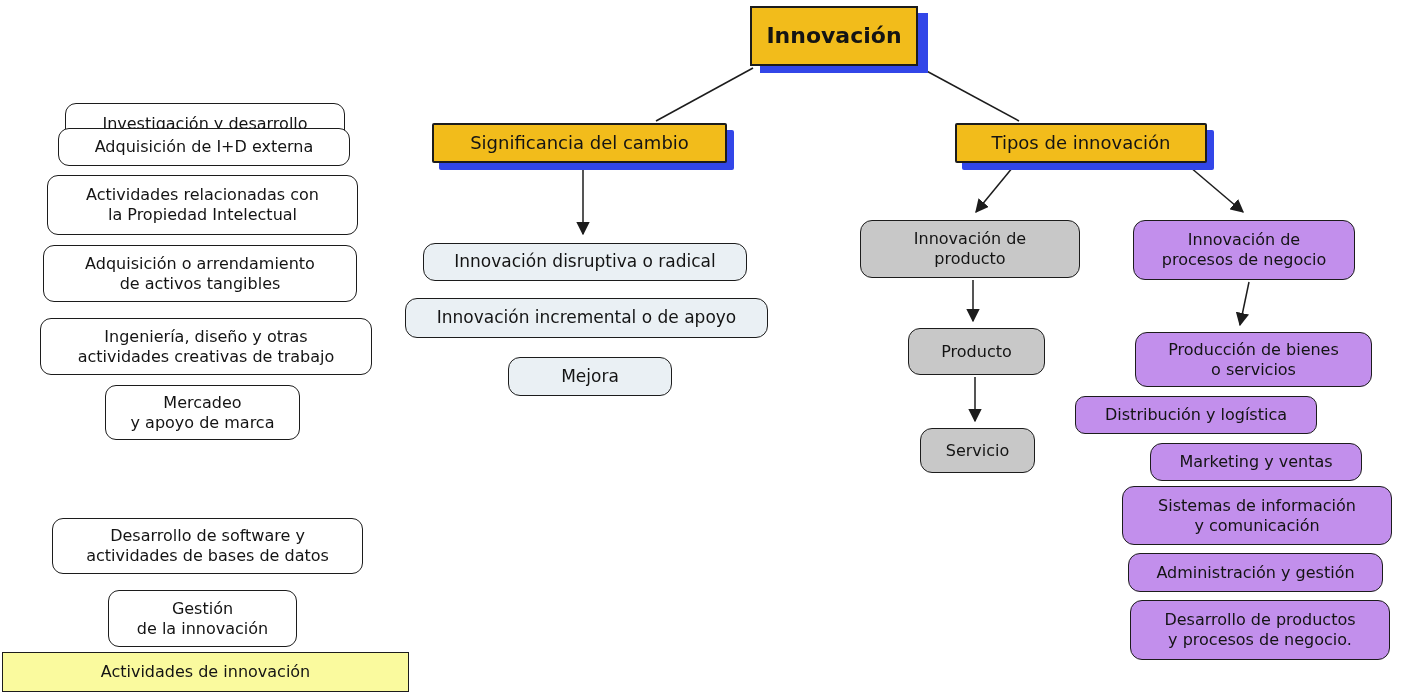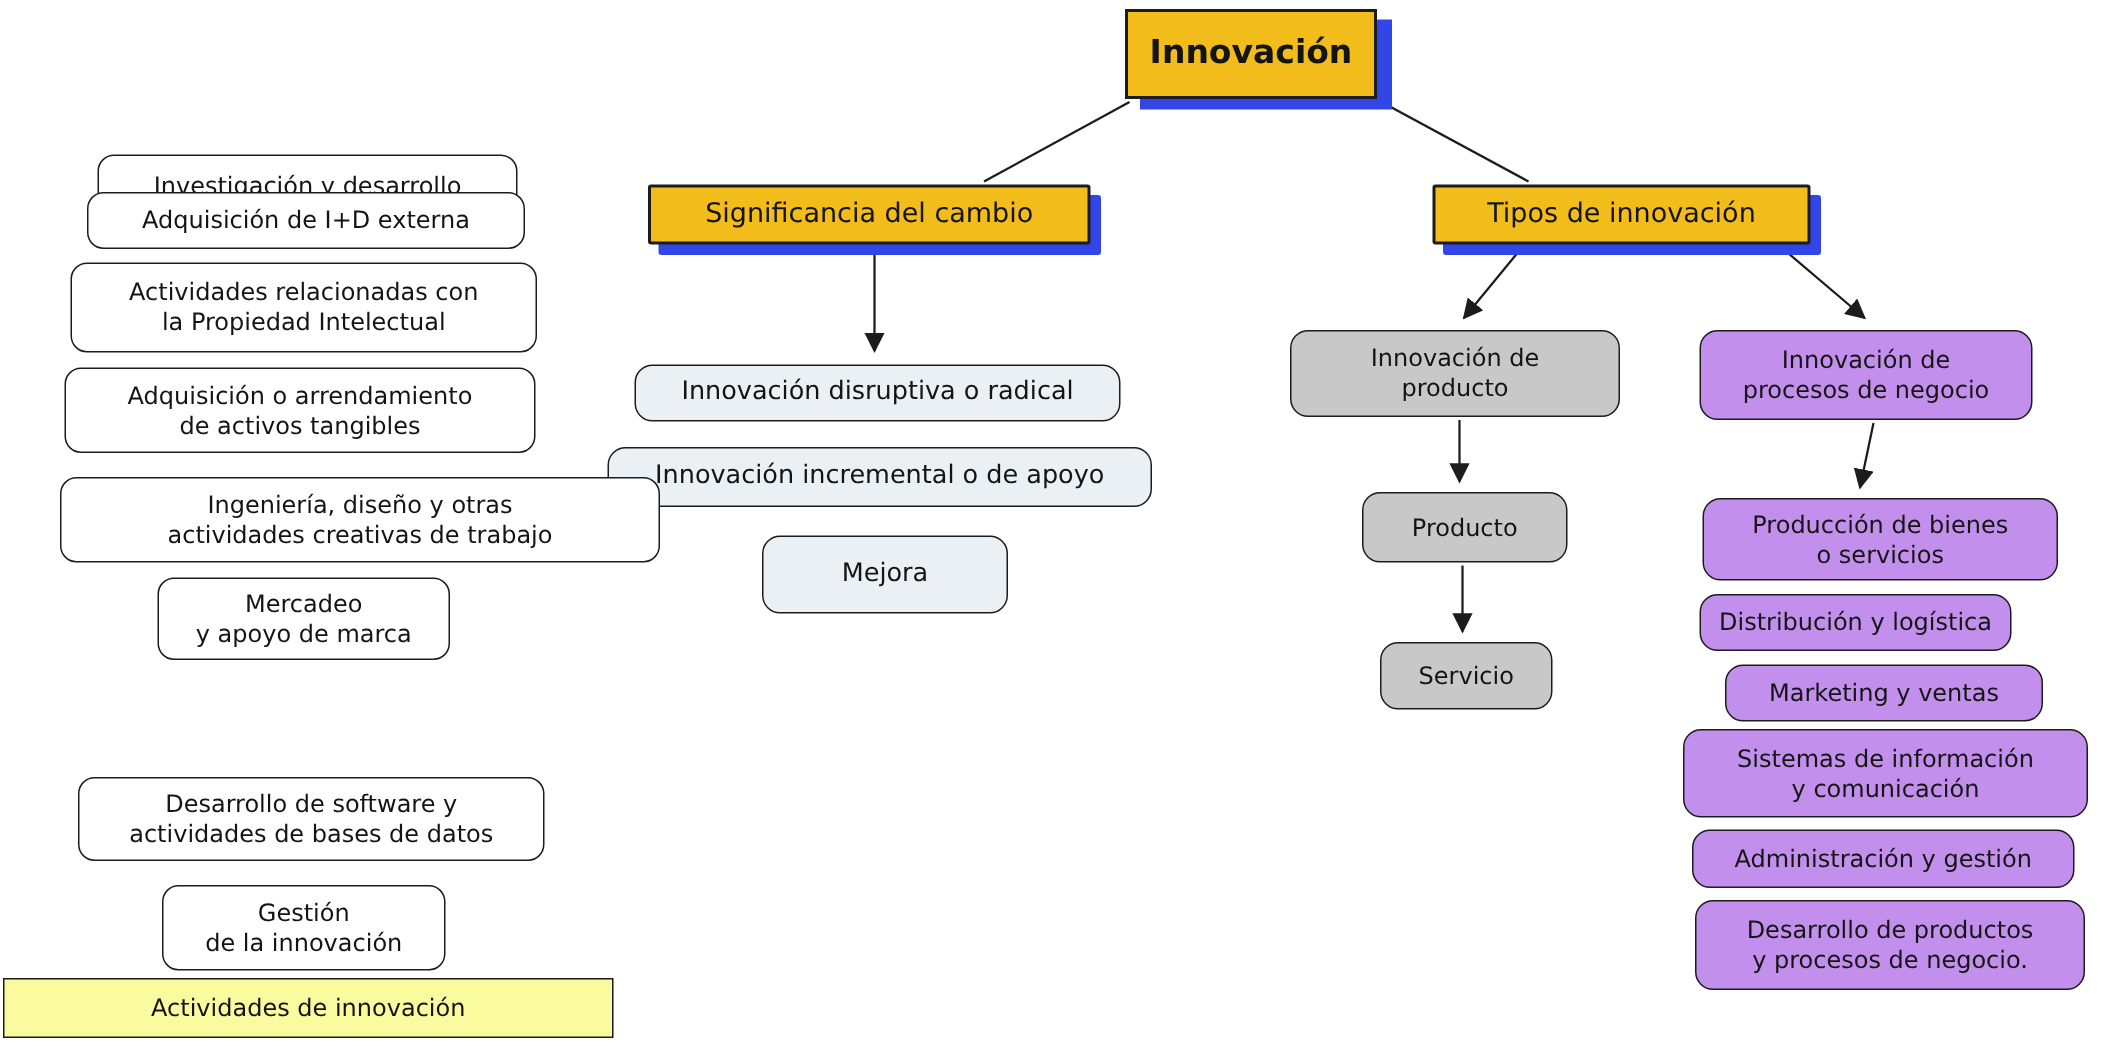--- a/index.html
+++ b/index.html
@@ -89,47 +89,47 @@
     </g>
   </svg>
 
   <div class="n n-root" style="left:750px; top:6px; width:168px; height:60px;">Innovación</div>
 
   <div class="n n-branch" style="left:432px; top:123px; width:295px; height:38px;">Significancia del cambio</div>
   <div class="n n-branch" style="left:955px; top:123px; width:252px; height:40px;text-align:right;">Tipos de innovación</div>
 
   <div class="n n-light" style="left:423px; top:243px; width:324px; height:38px;">Innovación disruptiva o radical</div>
   <div class="n n-light" style="left:405px; top:298px; width:363px; height:40px;">Innovación incremental o de apoyo</div>
-  <div class="n n-light" style="left:508px; top:357px; width:164px; height:52px;">Mejora</div>
+  <div class="n n-light" style="left:508px; top:357px; width:164px; height:39px;">Mejora</div>
 
   <div class="n n-gray" style="left:860px; top:220px; width:220px; height:58px;">Innovación de
 producto</div>
   <div class="n n-gray" style="left:908px; top:328px; width:137px; height:47px;">Producto</div>
   <div class="n n-gray" style="left:920px; top:428px; width:115px; height:45px;">Servicio</div>
 
   <div class="n n-purple" style="left:1133px; top:220px; width:222px; height:60px;">Innovación de
 procesos de negocio</div>
   <div class="n n-purple" style="left:1135px; top:332px; width:237px; height:55px;">Producción de bienes
 o servicios</div>
-  <div class="n n-purple" style="left:1133px; top:396px; width:208px; height:37px;">Distribución y logística</div>
+  <div class="n n-purple" style="left:1075px; top:396px; width:242px; height:37px;border-radius:10px;">Distribución y logística</div>
   <div class="n n-purple" style="left:1150px; top:443px; width:212px; height:36px;">Marketing y ventas</div>
   <div class="n n-purple" style="left:1122px; top:486px; width:270px; height:59px;">Sistemas de información
 y comunicación</div>
   <div class="n n-purple" style="left:1128px; top:553px; width:255px; height:39px;">Administración y gestión</div>
   <div class="n n-purple" style="left:1130px; top:600px; width:260px; height:60px;">Desarrollo de productos
 y procesos de negocio.</div>
 
   <div class="n n-white" style="left:65px;  top:55px;  width:280px; height:61px;margin-top:48px;">Investigación y desarrollo
 experimental: I+D interna</div>
   <div class="n n-white" style="left:58px;  top:128px; width:292px; height:38px;">Adquisición de I+D externa</div>
   <div class="n n-white" style="left:47px;  top:175px; width:311px; height:60px;">Actividades relacionadas con
 la Propiedad Intelectual</div>
   <div class="n n-white" style="left:43px;  top:245px; width:314px; height:57px;">Adquisición o arrendamiento
 de activos tangibles</div>
-  <div class="n n-white" style="left:40px;  top:318px; width:400px; height:57px;">Ingeniería, diseño y otras
+  <div class="n n-white" style="left:40px;  top:318px; width:332px; height:57px;">Ingeniería, diseño y otras
 actividades creativas de trabajo</div>
   <div class="n n-white" style="left:105px; top:385px; width:195px; height:55px;">Mercadeo
 y apoyo de marca</div>
   <div class="n n-white" style="left:52px;  top:518px; width:311px; height:56px;">Desarrollo de software y
 actividades de bases de datos</div>
   <div class="n n-white" style="left:108px; top:590px; width:189px; height:57px;">Gestión
 de la innovación</div>
 
   <div class="n n-yellow" style="left:2px; top:652px; width:407px; height:40px;">Actividades de innovación</div>
 

